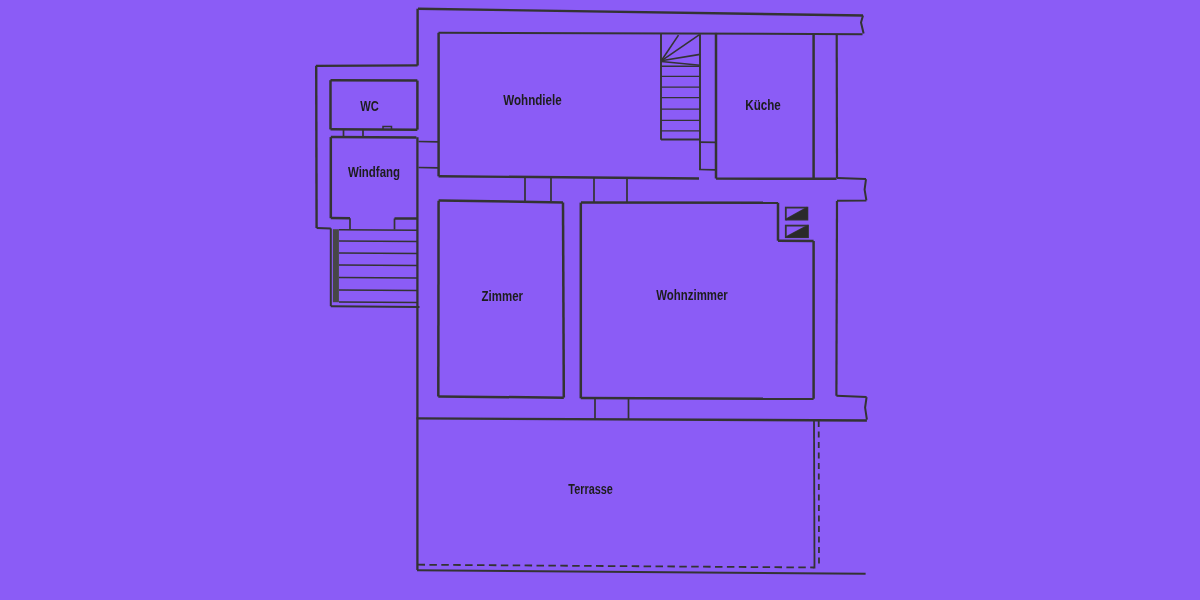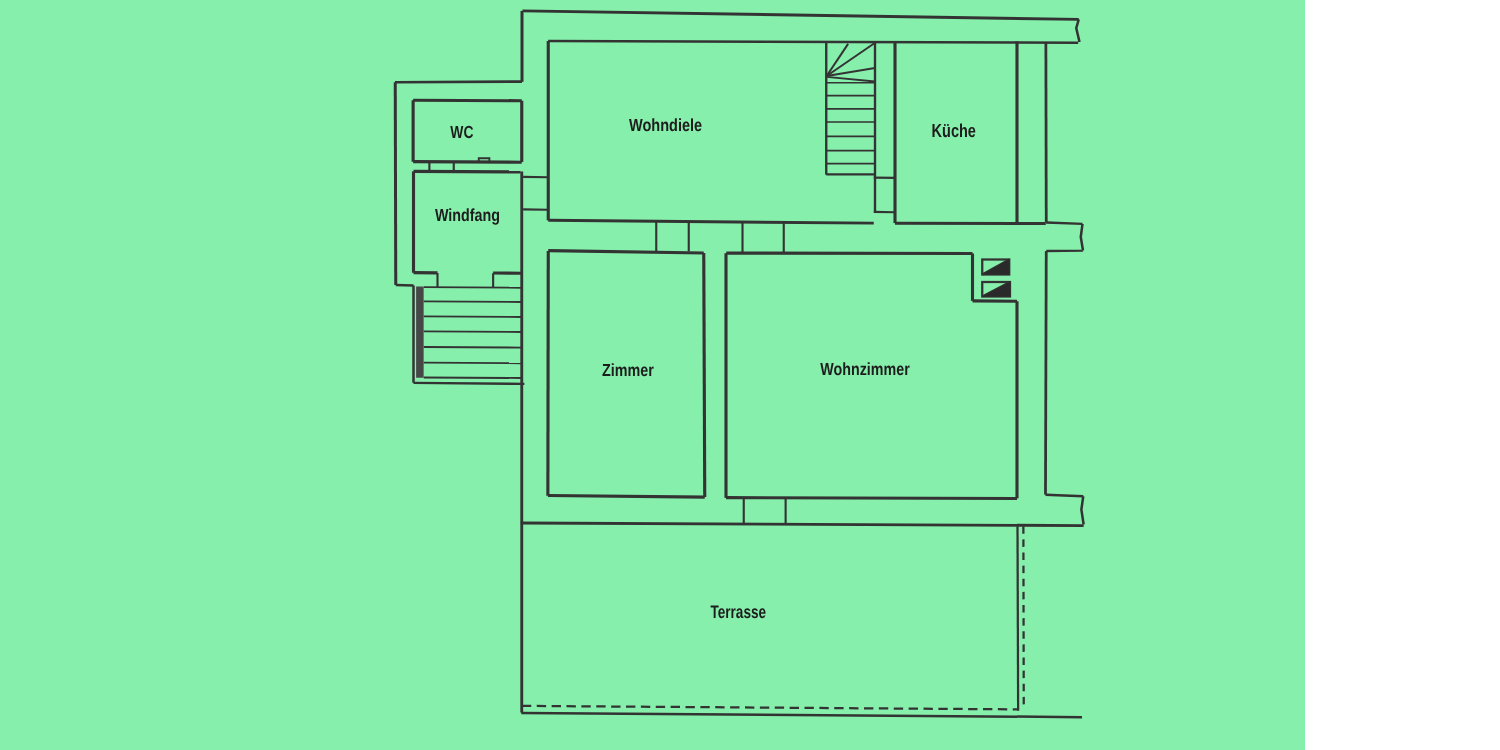--- a/index.html
+++ b/index.html
@@ -1,16 +1,16 @@
 <!DOCTYPE html>
 <html><head>
 <meta charset="utf-8">
 <style>
   html,body{margin:0;padding:0;background:#ffffff;}
-  #page{position:relative;width:1044px;height:600px;background:#86efac;overflow:hidden;}
+  #page{position:relative;width:1200px;height:600px;background:#8b5cf6;overflow:hidden;}
   svg{position:absolute;left:0;top:0;}
   text{font-family:"Liberation Sans",sans-serif;font-weight:bold;fill:#1d1d1d;}
 </style>
 </head>
 <body>
 
 <div id="page">
 <svg width="1200" height="600" viewBox="0 0 1200 600">
   <g fill="none" stroke="#333333" stroke-linecap="butt">
 

